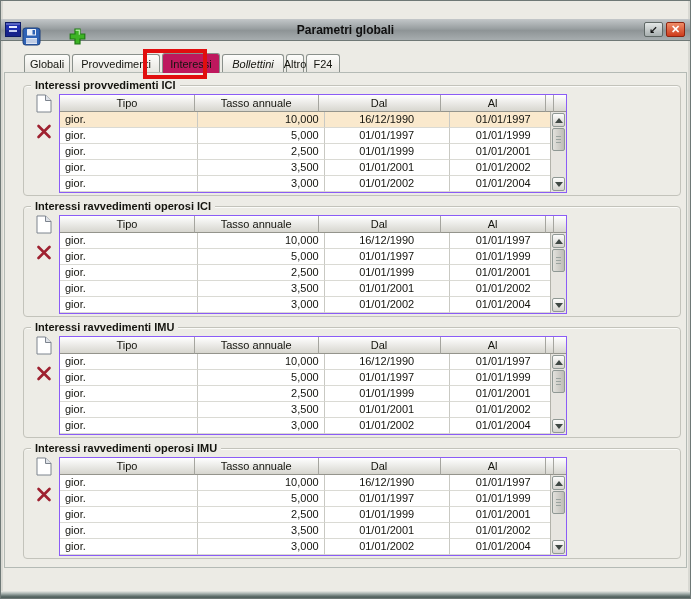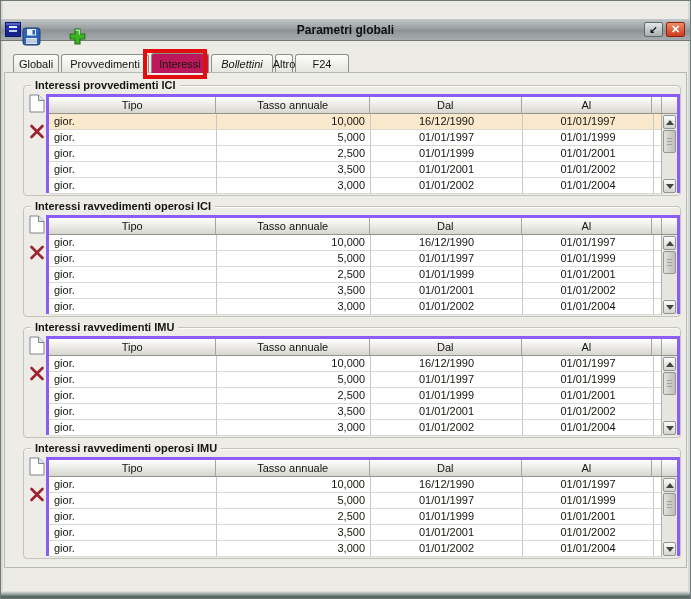--- a/index.html
+++ b/index.html
@@ -41,35 +41,35 @@
     font-size:10px; line-height:1; cursor:default;
   }
   .tb-btn.restore { background:linear-gradient(#e3e7e7,#a8afaf); border:1px solid #5f6866; color:#111; font-weight:bold; }
   .tb-btn.close   { background:linear-gradient(#ee8d68,#ce3b1d); border:1px solid #8d2410; color:#fff; font-weight:bold; font-size:11px; }
 
   
   .toolbar { position:absolute; left:3px; right:3px; top:23px; height:29px; display:flex; align-items:center; gap:26px; padding-left:17px; }
   .tool-btn { width:20px; height:20px; display:flex; align-items:center; justify-content:center; }
 
   
-  .tabbar { position:absolute; left:3px; top:52px; right:3px; height:20px; display:flex; align-items:flex-end; padding-left:9px; }
+  .tabbar { position:absolute; left:14px; top:52px; right:3px; height:20px; display:flex; align-items:flex-end; padding-left:9px; }
   .tab {
     height:19px; margin-right:2px;
     display:flex; align-items:center; justify-content:center;
     font-size:11px; color:#15150f;
     background:linear-gradient(#fdfdfb,#e5e4de);
     border:1px solid #8a908b; border-bottom:none;
     border-radius:3px 3px 0 0;
   }
   .tab:nth-child(1){ width:46px; }
   .tab:nth-child(2){ width:88px; }
   .tab:nth-child(3){ width:58px; height:20px; background:#be185d; z-index:2;text-align:right; }
   .tab:nth-child(4){ width:62px;font-style:italic; }
   .tab:nth-child(5){ width:18px; }
-  .tab:nth-child(6){ width:54px;text-align:center; }
+  .tab:nth-child(6){ width:34px;text-align:center; }
 
   .annotation-box {
     position:absolute; left:142px; top:48px; width:64px; height:30px;
     border:4px solid #e10e0e; z-index:6; pointer-events:none;
   }
 
   
   .tabpanel {
     position:absolute; left:3px; right:3px; top:71px; height:496px;
     background:#EDECE6; border:1px solid #b4bab5;
@@ -85,21 +85,21 @@
   .group-label {
     position:absolute; top:-7px; left:7px; padding:0 4px;
     background:#EDECE6; font-size:11px; font-weight:bold; color:#14140e;
     white-space:nowrap;
   }
   .group-body { display:flex; padding:8px 0 0 4px; }
   .icon-col { width:31px; display:flex; flex-direction:column; align-items:center; gap:8px; padding-top:1px; }
   .icon-btn { width:18px; height:20px; display:flex; align-items:center; justify-content:center; }
 
   
-  .tbl { position:relative; width:634px; border:3px solid #8b5cf6; background:#be185d; height:99px; }
+  .tbl { position:relative; width:508px; border:1px solid #8b5cf6; background:#be185d; height:99px; }
   .thead { display:flex; height:17px; }
   .hcell {
     height:17px; background:linear-gradient(#ffffff,#d7d6cf);
     border-right:1px solid #a5a59f; border-bottom:1px solid #94948c;
     font-size:11px; color:#14140e;
     display:flex; align-items:center; justify-content:center;
     overflow:hidden; white-space:nowrap;
   }
   .hcell.c0{ width:168px; } .hcell.c1{ width:154px; } .hcell.c2{ width:152px; } .hcell.c3{ width:131px; }
   .hcell.filler{ width:10px; border-right:1px solid #a5a59f; }

